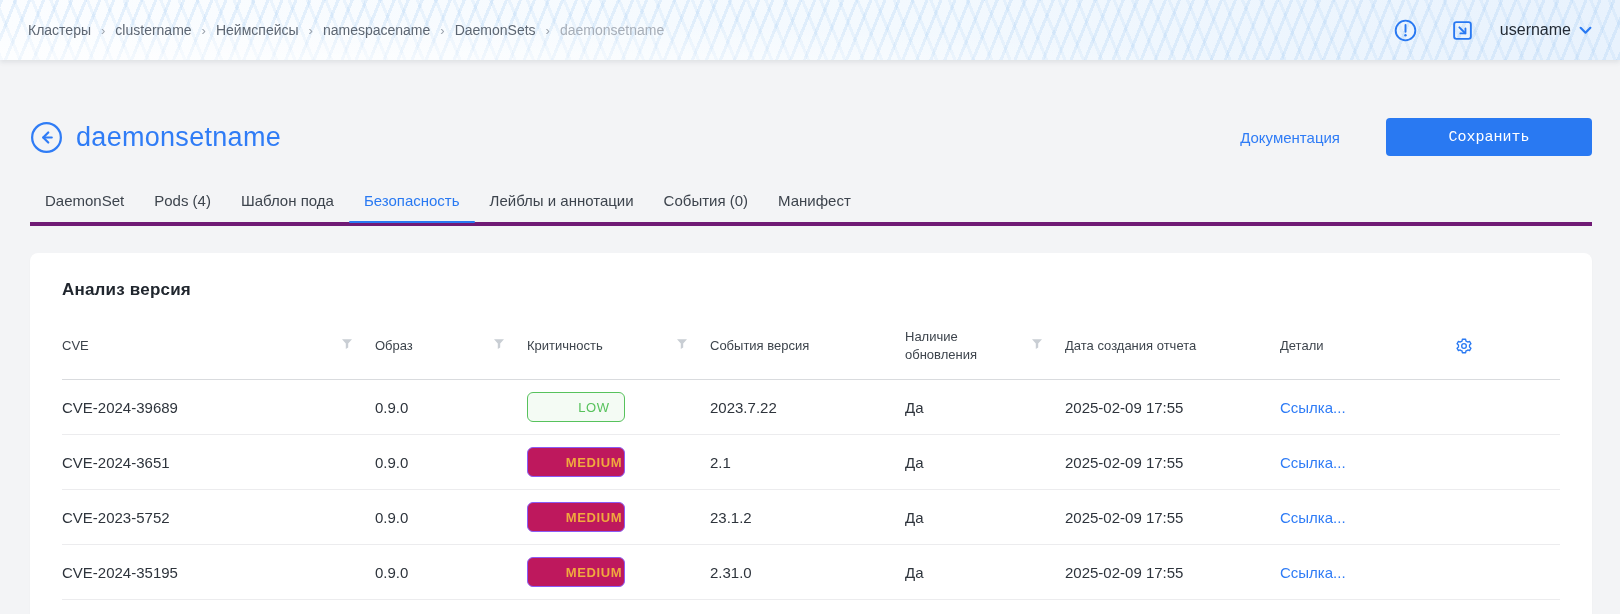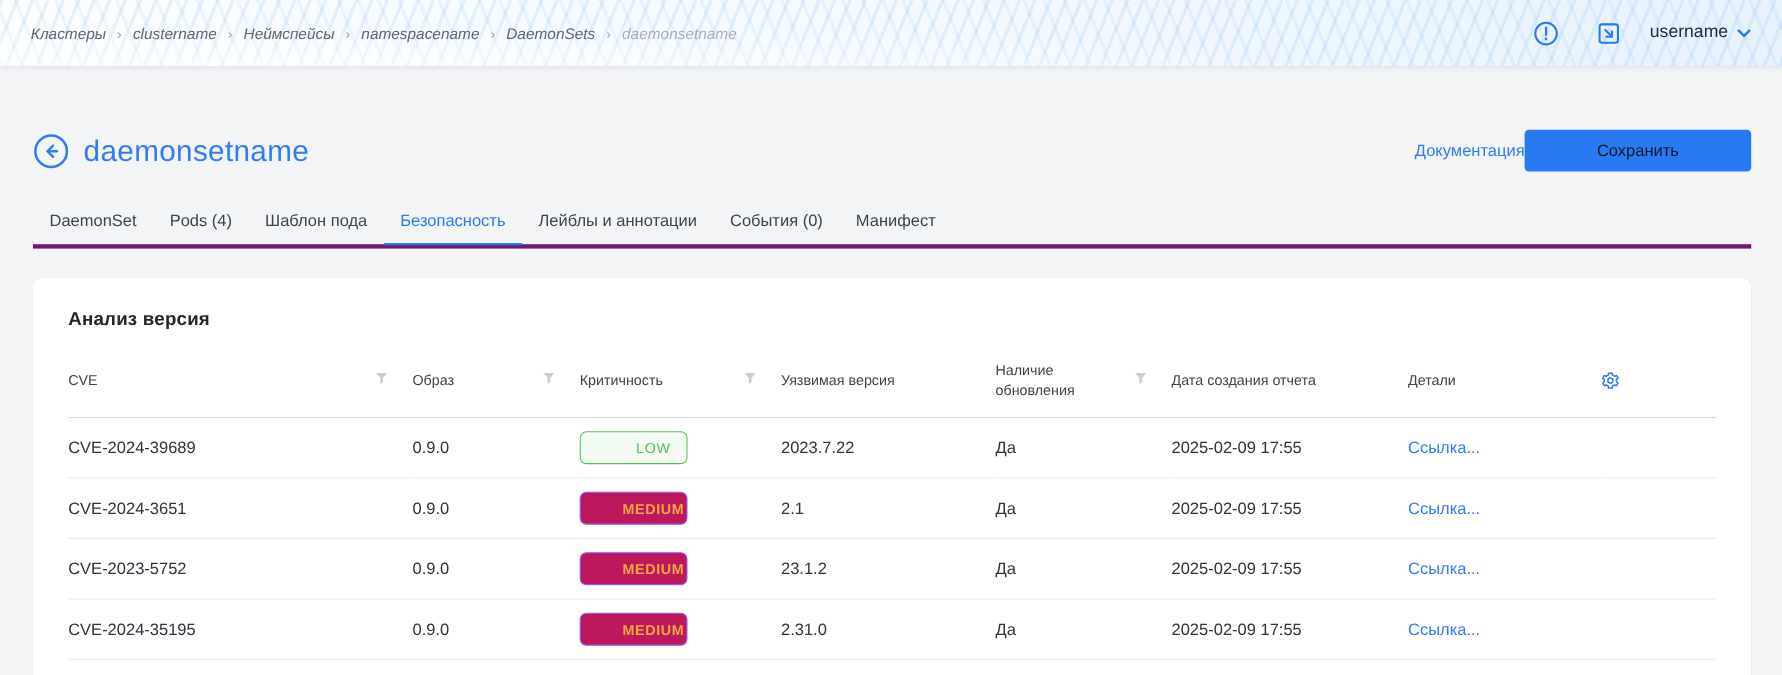--- a/index.html
+++ b/index.html
@@ -19,42 +19,43 @@
     background:
       radial-gradient(ellipse at 15% 130%, rgba(255,255,255,0.85), rgba(255,255,255,0) 55%),
       repeating-linear-gradient(112deg, rgba(140,190,240,0.20) 0 3px, rgba(140,190,240,0) 3px 13px),
       repeating-linear-gradient(68deg, rgba(140,190,240,0.13) 0 3px, rgba(140,190,240,0) 3px 17px),
       linear-gradient(90deg, #fbfdff 0%, #f3f9fe 55%, #e8f2fd 100%);
     box-shadow:0 2px 5px rgba(60,70,90,0.12);
     position:relative;
     z-index:5;
   }
   .crumbs { display:flex; align-items:center; gap:10px; font-size:14px; color:#5d6672; }
-  .crumb { cursor:pointer;font-style:italic; }
+  .crumb { cursor:pointer; }
   .crumb.current { color:#a7aeb8; cursor:default; }
   .crumb-sep { color:#9aa2ac; font-size:13px; }
   .topbar-right { margin-left:auto; display:flex; align-items:center; }
   .icon-btn { display:inline-flex; align-items:center; justify-content:center; cursor:pointer; }
   .icon-btn + .icon-btn { margin-left:34px; }
   .user-box { display:flex; align-items:center; gap:8px; margin-left:26px; cursor:pointer; }
   .user-name { font-size:16px; color:#242b35; }
 
   
   .main { padding:0 28px 0 30px; }
 
   .title-row { display:flex; align-items:center; margin-top:58px; }
   .back-btn { width:33px; height:33px; display:inline-flex; cursor:pointer; flex:0 0 auto; }
   .page-title { font-size:27px; font-weight:500; color:#2f7cf6; margin-left:13px; letter-spacing:0.3px; }
   .title-actions { margin-left:auto; display:flex; align-items:center; }
   .docs-link { color:#2f7cf6; font-size:15px; text-decoration:none; cursor:pointer; }
   .save-btn {
+    margin-left:46px;
     width:206px; height:38px;
-    background:#2979f2; color:#0f172a;
+    background:#2979f2; color:#ffffff;
     border:none; border-radius:4px;
-    font-size:15px; font-family:Liberation Sans, sans-serif;
+    font-size:15px; font-family:Liberation Mono, monospace;
     cursor:pointer;
   }
 
   
   .tabs { display:flex; margin-top:26px; border-bottom:4px solid #701a75; padding-left:0; }
   .tab {
     font-size:15px; color:#3d444d;
     padding:10px 15px 13px;
     cursor:pointer; position:relative; white-space:nowrap;
   }
@@ -215,21 +216,21 @@
               <span class="th-label">Критичность</span>
               <span class="filter-icon">
                 <svg width="12" height="12" viewBox="0 0 12 12">
                     <path d="M1 1.2h10L7.2 5.6v3.9L4.8 11V5.6Z" fill="#c9ced4"></path>
                   </svg>
               </span>
             </span>
           </th>
           <th>
             <span class="th-inner">
-              <span class="th-label">Уязвимая версия</span>
+              <span class="th-label">События версия</span>
 
             </span>
           </th>
           <th>
             <span class="th-inner">
               <span class="th-label">Наличие обновления</span>
               <span class="filter-icon">
                 <svg width="12" height="12" viewBox="0 0 12 12">
                     <path d="M1 1.2h10L7.2 5.6v3.9L4.8 11V5.6Z" fill="#c9ced4"></path>
                   </svg>

